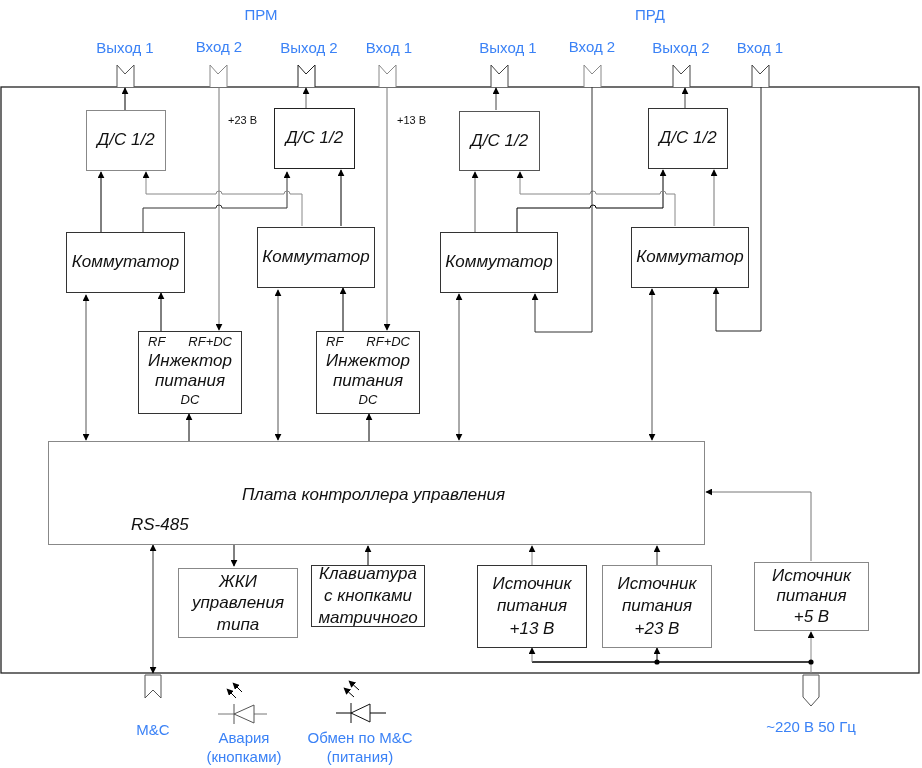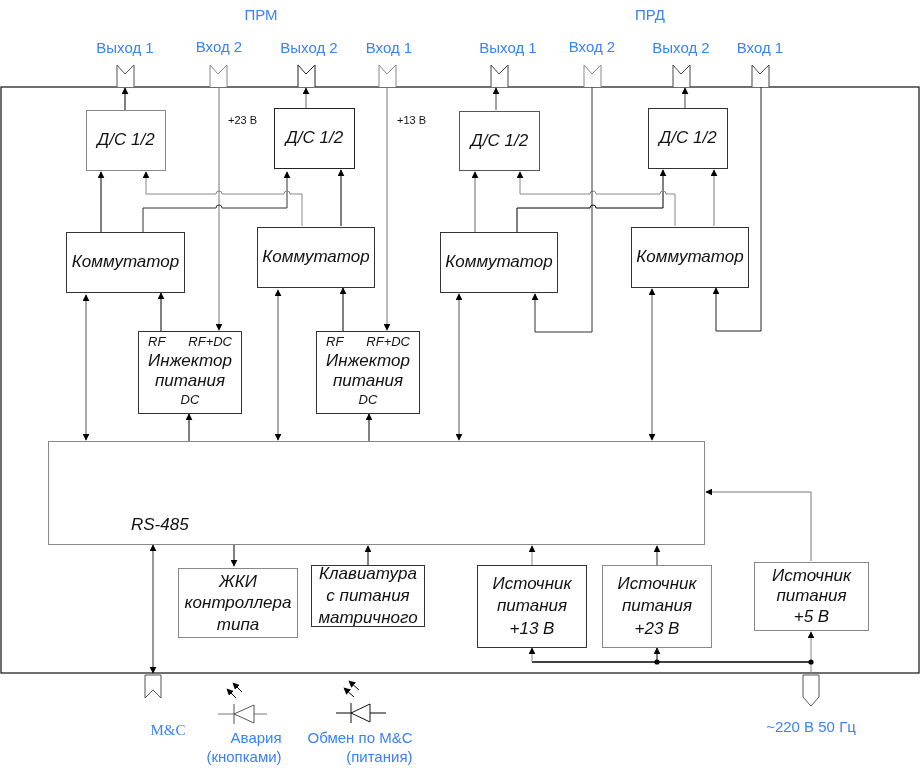--- a/index.html
+++ b/index.html
@@ -182,51 +182,52 @@
   <div style="display:flex; justify-content:space-between; width:84px;" class="small">
     <span>RF</span>
     <span>RF+DC</span>
   </div>
   <span style="line-height:1.2;">Инжектор</span>
   <span style="line-height:1.2;">питания</span>
   <span class="small">DC</span>
 </div>
 
 <div class="box gray" style="left:48px; top:441px; width:657px; height:104px;">
+  <span style="position:absolute; left:193px; top:42px;">Плата контроллера управления</span>
   <span style="position:absolute; left:82px; top:72px;">RS-485</span>
 </div>
 
 <div class="box gray" style="left:178px; top:568px; width:120px; height:70px; line-height:1.25;">
   <span>ЖКИ</span>
-  <span>контроллера</span>
+  <span>управления</span>
   <span>типа</span>
 </div>
 <div class="box" style="left:311px; top:565px; width:114px; height:62px;">
   <span>Клавиатура</span>
-  <span>с питания</span>
+  <span>с кнопками</span>
   <span>матричного</span>
 </div>
 <div class="box" style="left:477px; top:565px; width:110px; height:83px;">
   <span>Источник</span>
   <span>питания</span>
   <span>+13 В</span>
 </div>
 <div class="box gray" style="left:602px; top:565px; width:110px; height:83px;">
   <span>Источник</span>
   <span>питания</span>
   <span>+23 В</span>
 </div>
 <div class="box gray" style="left:754px; top:562px; width:115px; height:69px; line-height:1.2;">
   <span>Источник</span>
   <span>питания</span>
   <span>+5 В</span>
 </div>
 
-<div class="t" style="left:168px; top:721px;font-family:Liberation Serif, serif;">M&amp;C</div>
-<div class="t" style="left:244px; top:729px;text-align:right;">
+<div class="t" style="left:153px; top:721px;">M&amp;C</div>
+<div class="t" style="left:244px; top:729px;">
   <div>Авария</div>
   <div>(кнопками)</div>
 </div>
-<div class="t" style="left:360px; top:729px;text-align:right;">
+<div class="t" style="left:360px; top:729px;">
   <div>Обмен по M&amp;C</div>
   <div>(питания)</div>
 </div>
 <div class="t" style="left:811px; top:718px;">~220 В 50 Гц</div>
 
 </body></html>

